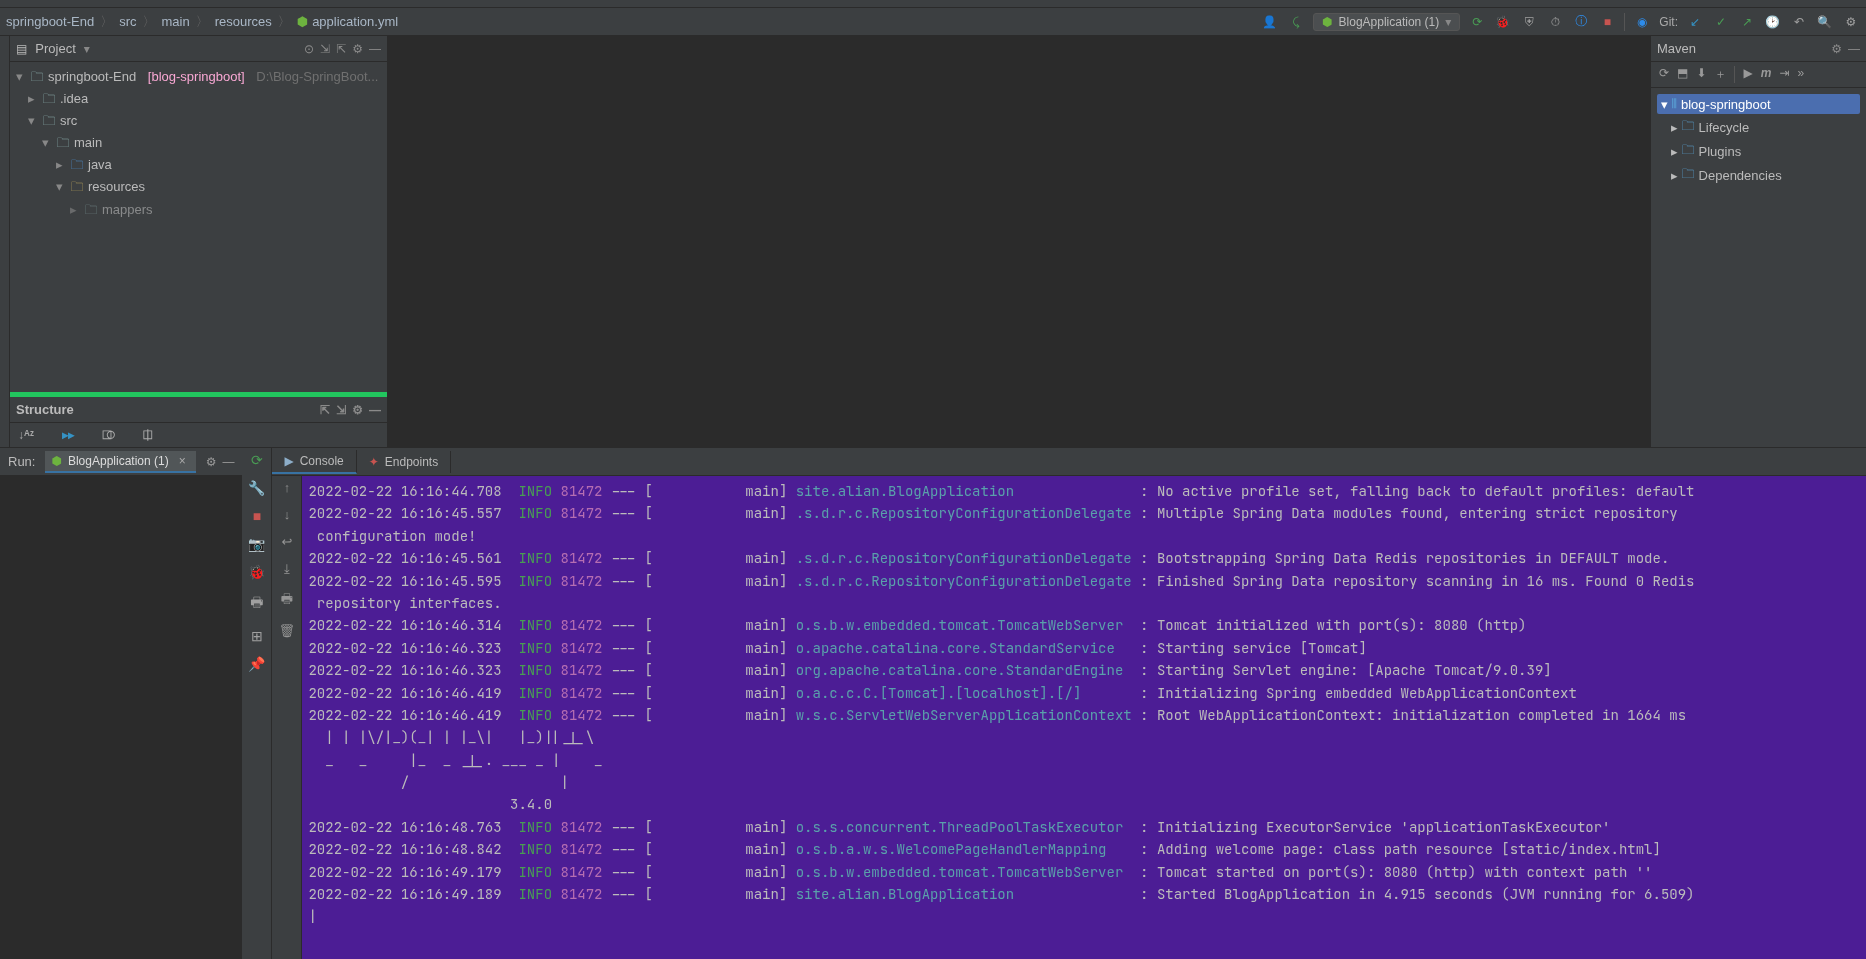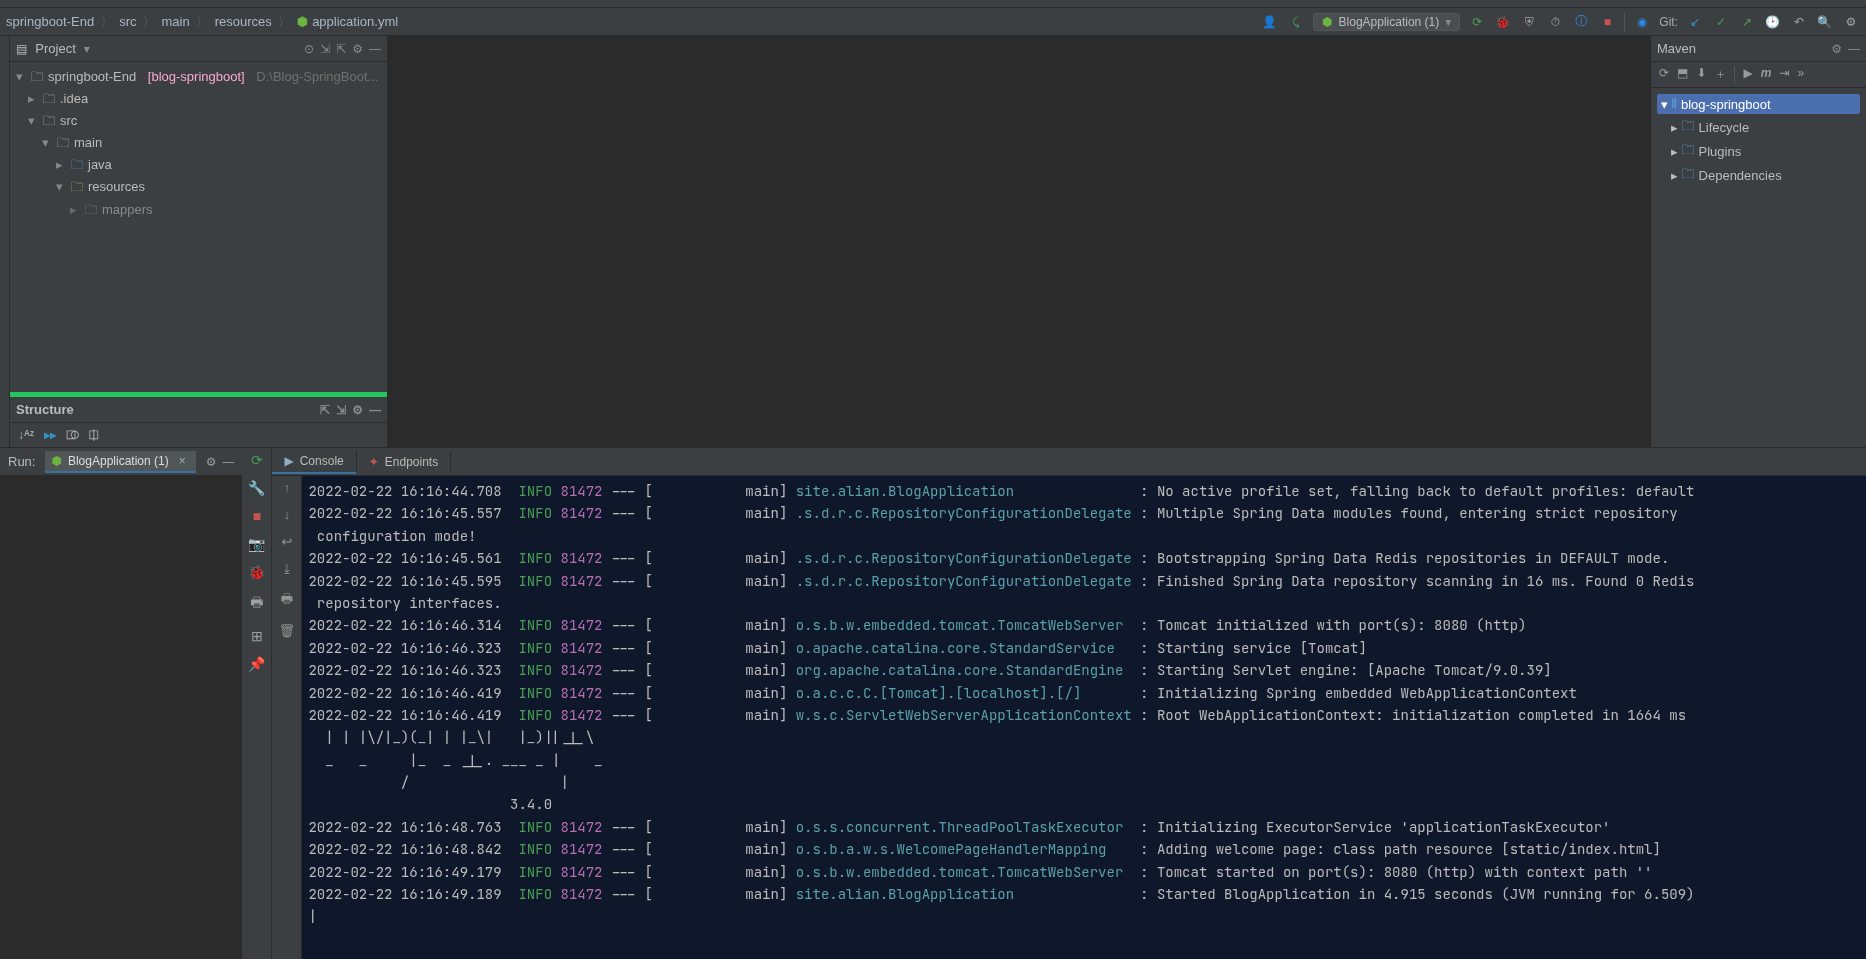--- a/index.html
+++ b/index.html
@@ -66,21 +66,21 @@
 .tree {
   flex:1; padding: 4px 6px; color:#bbb; font-size:13px; line-height:1.7;
 }
 .tree .node { display:flex; align-items:center; gap:4px; white-space:nowrap;}
 .tree .arrow { display:inline-block; width:10px; color:#888;}
 .tree .ic { display:inline-block; width:14px; text-align:center; color:#8aa;}
 .tree .lvl1{margin-left:12px;} .tree .lvl2{margin-left:26px;} .tree .lvl3{margin-left:40px;} .tree .lvl4{margin-left:54px;}
 .proj-brackets { color:#f9a8d4;}
 .proj-path { color:#707070;}
 .structure-sub { border-top:5px solid #22c55e;font-weight:bold; }
-.structure-body { padding:5px 8px; display:flex; gap:10px; color:#aaa;align-items:flex-end;}
+.structure-body { padding:5px 8px; display:flex; gap:28px; color:#aaa;align-items:flex-end;}
 .center-editor { flex:1; background:#2b2b2b;}
 .maven-panel {
   width: 216px;
   border-left:1px solid #2b2b2b;
   background:#3c3f41;
   display:flex; flex-direction:column;
 }
 .maven-toolbar { display:flex; gap:8px; padding:4px 8px; border-bottom:1px solid #2b2b2b;}
 .maven-toolbar span { color:#999; cursor:pointer;}
 .maven-tree { padding:4px 6px; font-size:13px;}
@@ -125,21 +125,21 @@
 }
 .run-sub-left .ri { color:#959595; cursor:pointer; font-size:13px;}
 .subtab {
   display:flex; align-items:center; gap:6px; padding:4px 12px; color:#bbb;
   border-right:1px solid #2b2b2b; font-size:12px;
 }
 .subtab.active { border-bottom:2px solid #3872a3;}
 .subtab .ic-play { color:#8daec9;}
 .subtab .ic-end { color:#c75450;}
 .console {
-  flex:1; overflow:auto; background:#0f172a;
+  flex:1; overflow:auto; background:#4c1d95;
   font-family: "JetBrains Mono","Consolas",monospace;
   font-size: 14px; line-height:1.6; color:#bbbbbb; padding:4px 6px;
 }
 .log-line { white-space:pre;}
 .lvl-info { color:#499c54;}
 .pid { color:#b66eb2;}
 .logger { color:#5aa0ab;}
 .ascii { white-space:pre; color:#bbb;}
 .run-head-right { margin-left:auto; display:flex; gap:6px; color:#999;}
 .ic-spring { color:#6db33f;}

